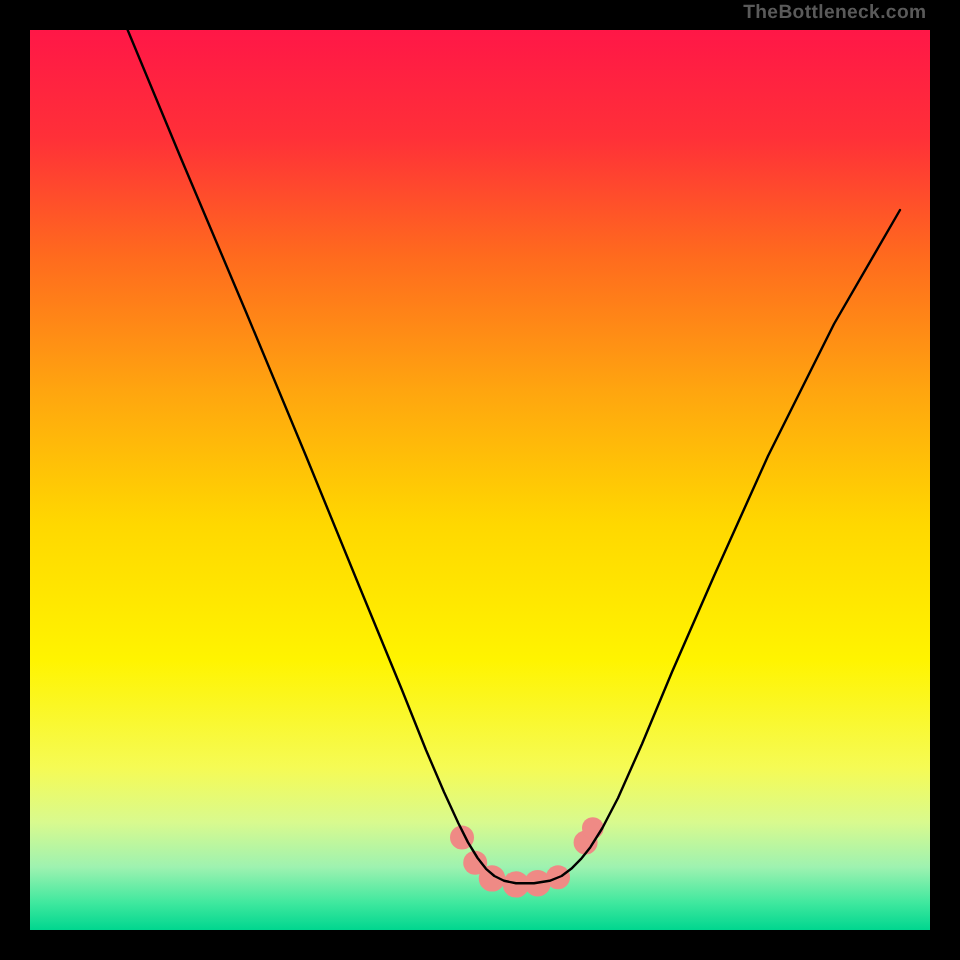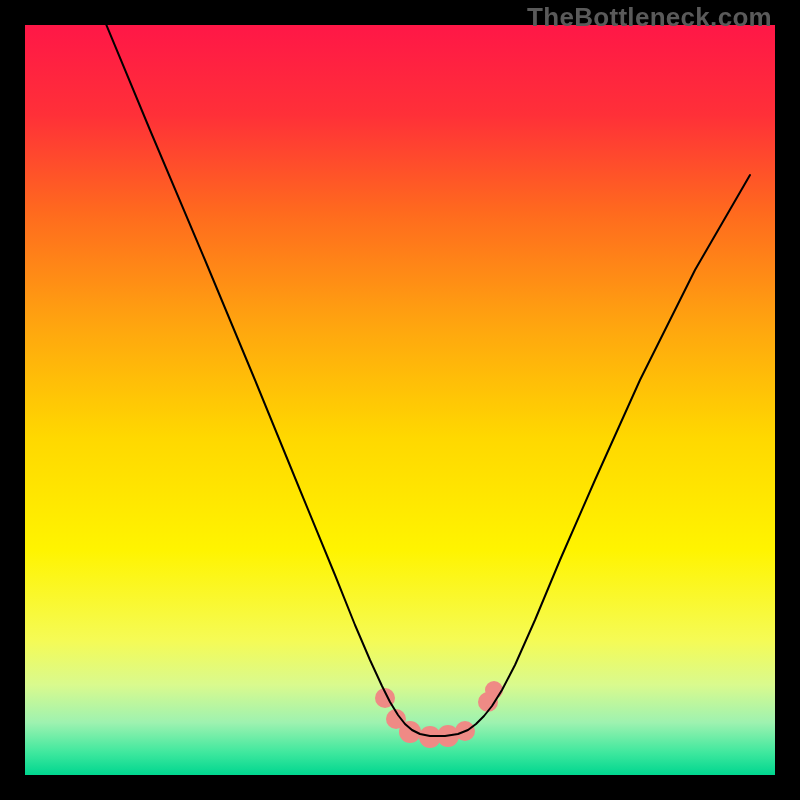--- a/index.html
+++ b/index.html
@@ -16,21 +16,21 @@
     top: 25px;
     width: 750px;
     height: 750px;
     background: #fff;
   }
   .watermark {
     position: absolute;
     top: 2px;
     right: 28px;
     font-family: Arial, Helvetica, sans-serif;
-    font-size: 26px;
+    font-size: 16px;
     font-weight: 600;
     color: #5a5a5a;
     letter-spacing: 0.3px;
   }
 </style>
 </head>
 <body>
 
 <div class="frame">
   <div class="plot">

